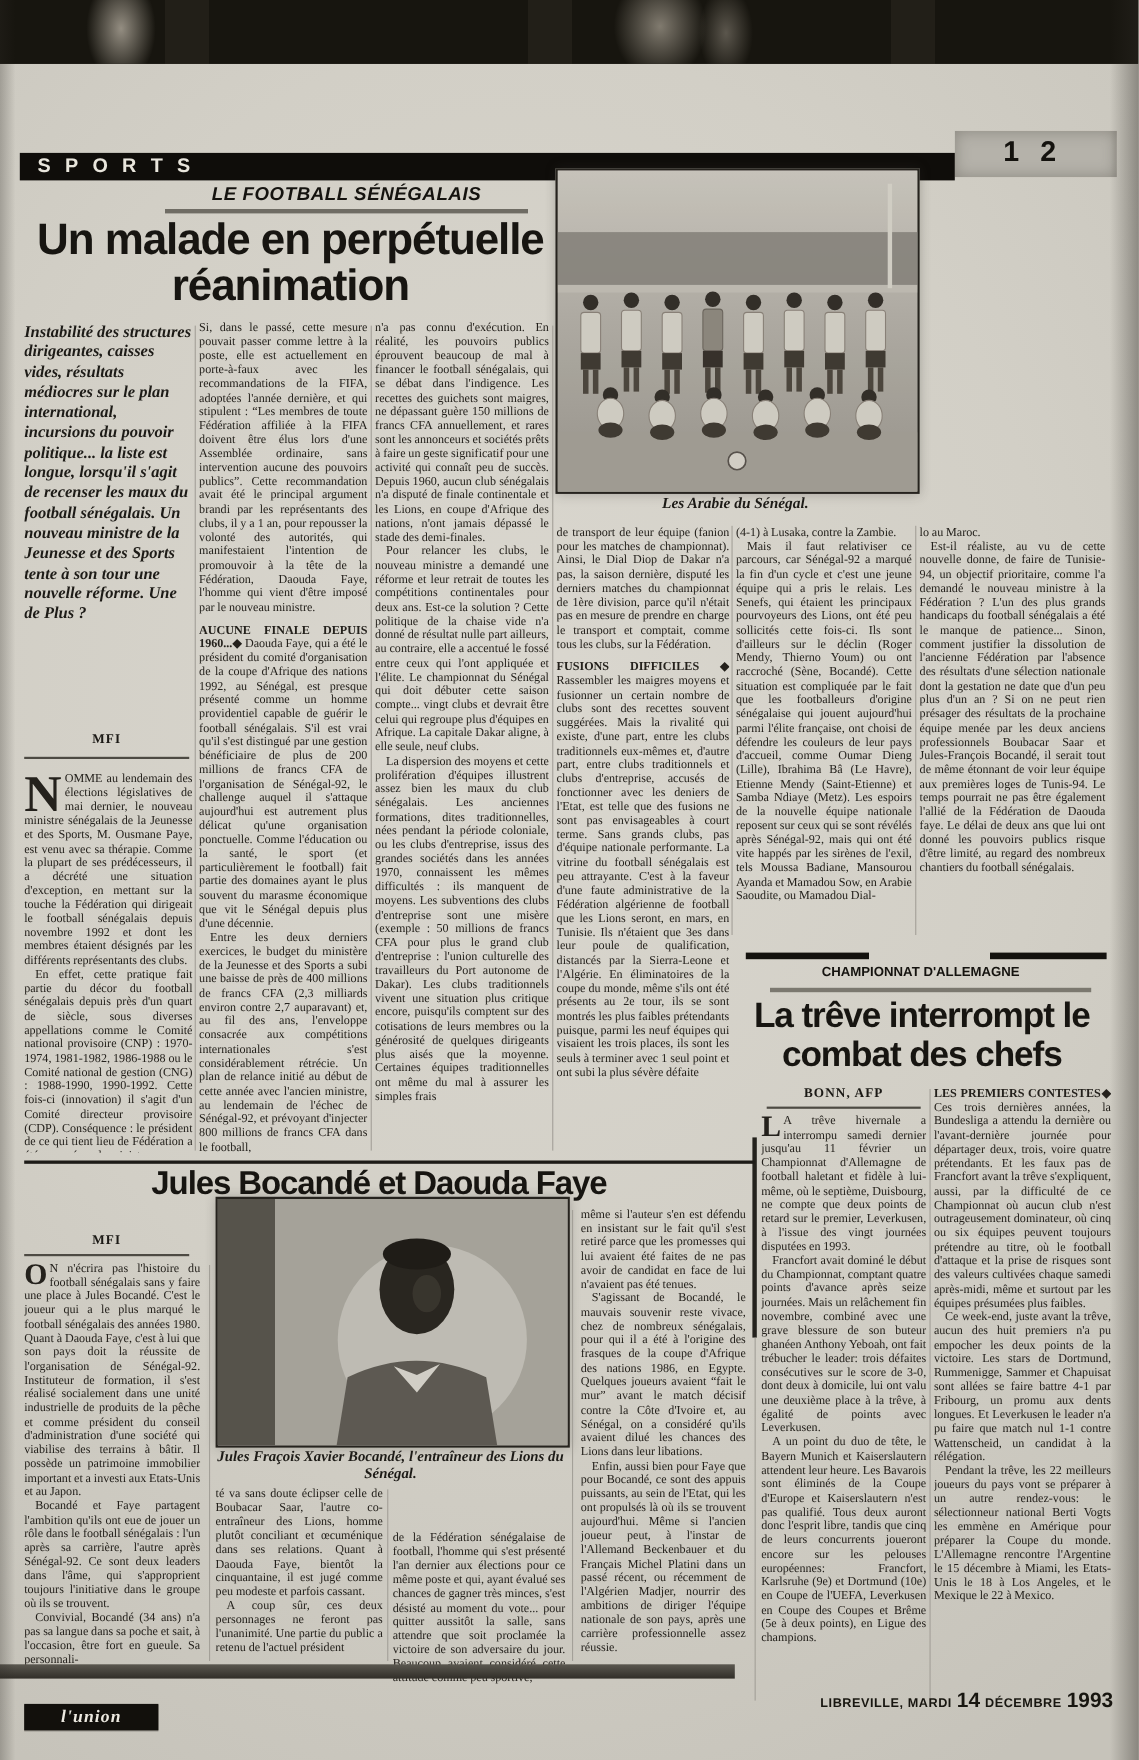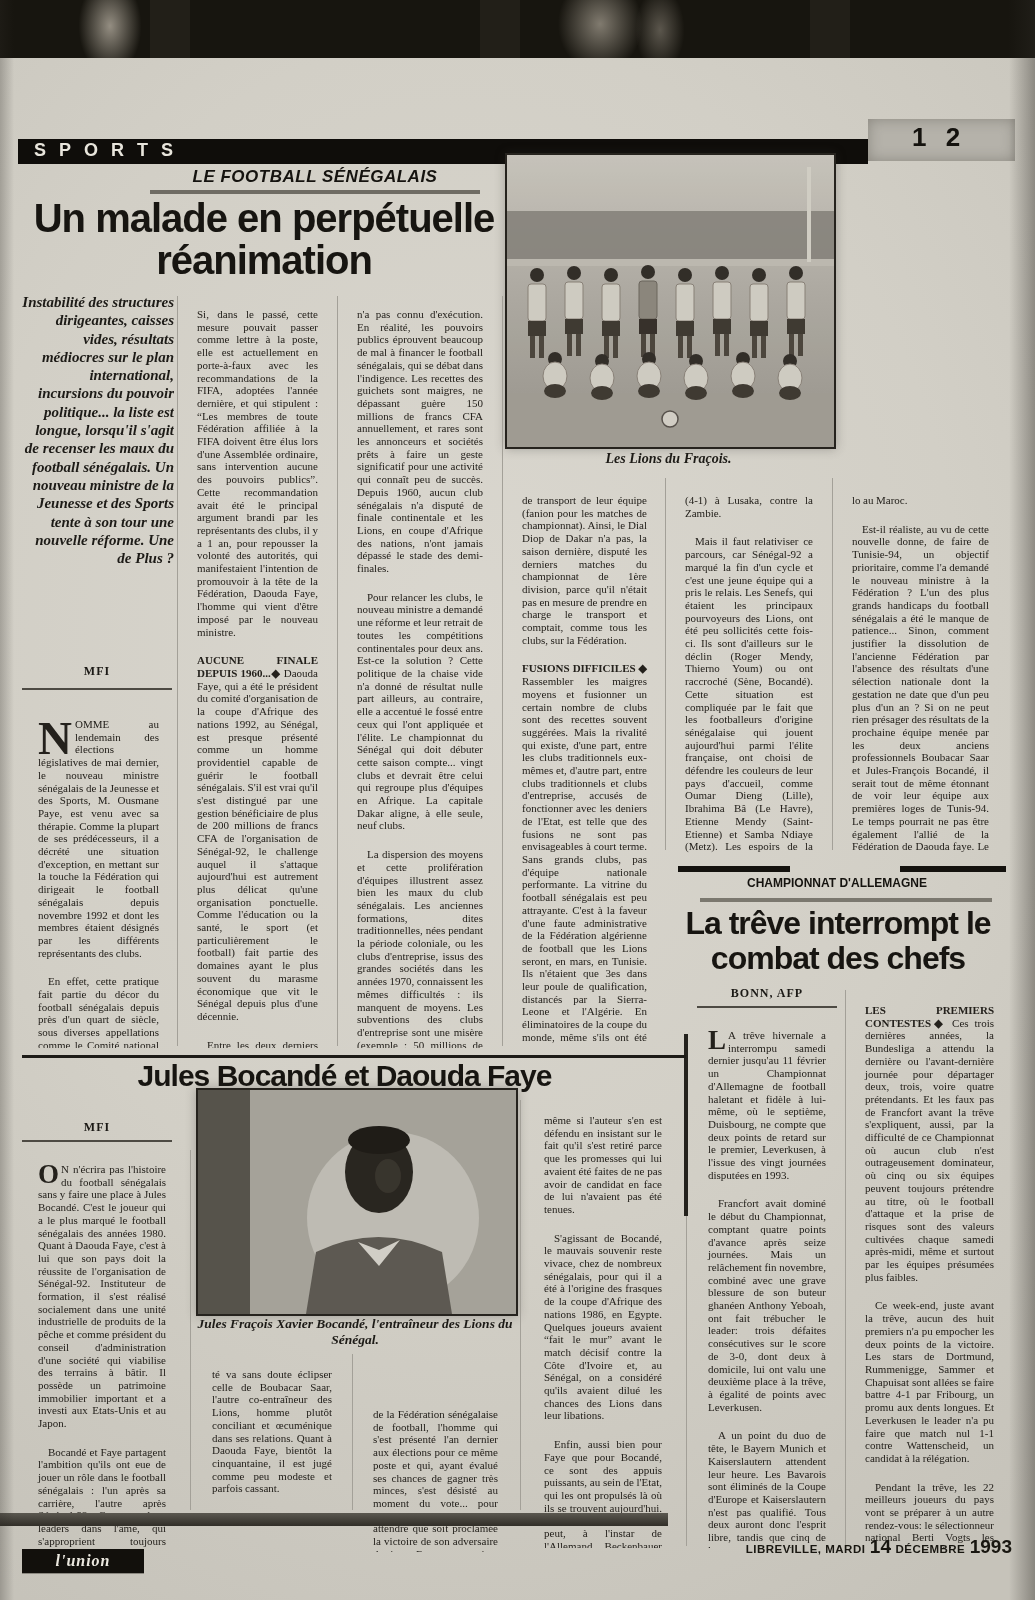--- a/index.html
+++ b/index.html
@@ -31,28 +31,28 @@
   .sports-label{left:34px;top:140px;font-family:"Liberation Sans",sans-serif;font-weight:bold;
      font-size:18px;letter-spacing:13px;color:#e8e5dc;text-align:right;}
 
   .kicker{left:140px;top:167px;width:350px;text-align:center;font-family:"Liberation Sans",sans-serif;
      font-weight:bold;font-size:17px;letter-spacing:.5px;color:#15130f;font-style:italic;}
   .kicker-rule{left:150px;top:190px;width:330px;height:4px;background:#6f6c64;}
 
   .headline{left:14px;top:197px;width:500px;text-align:center;font-family:"Liberation Sans",sans-serif;
      font-weight:bold;font-size:40px;line-height:1.06;letter-spacing:-1px;color:#171511;}
 
-  .lead{left:22px;top:293px;width:152px;height:366px;overflow:hidden;text-align:right;
+  .lead{left:22px;top:293px;width:152px;height:366px;overflow:hidden;text-align:left;
      font-style:italic;font-weight:bold;font-size:15px;line-height:18.3px;color:#1d1b17;}
 
   .byline{width:150px;text-align:center;font-weight:bold;font-size:12px;letter-spacing:1px;color:#1b1915;}
   .byline-rule{height:2px;background:#4d4a43;}
 
   .col{font-size:11px;line-height:12.7px;text-align:justify;overflow:hidden;color:#24211c;word-spacing:-.2px;}
-  .col p{margin:16px;text-indent:10px;}
+  .col p{margin:0;text-indent:10px;}
   .col p.np{text-indent:0;}
   .runhead{font-weight:bold;}
   .dropcap::first-letter{float:left;font-size:47px;line-height:36px;padding:2px 3px 0 0;font-weight:bold;}
   .dropcap2::first-letter{float:left;font-size:27px;line-height:21px;padding:1px 2px 0 0;font-weight:bold;}
 
   .photo-frame{border:2px solid #26231e;background:#b4b1a8;box-shadow:0 0 10px rgba(50,47,42,.3);}
   .caption{text-align:center;font-weight:bold;font-style:italic;font-size:14px;line-height:15.5px;color:#1d1b17;}
 
   .vrule{width:1px;background:#a3a098;}
   .vrule-dark{width:4px;background:#24221d;}
@@ -195,21 +195,21 @@
         <g transform="translate(283,0)">
             <circle cx="0" cy="206" r="7" fill="#2e2a24"></circle>
             <ellipse cx="0" cy="223" rx="12" ry="14" fill="#d6d3c9" stroke="#8a8379" stroke-width="1"></ellipse>
             <ellipse cx="0" cy="238" rx="11" ry="7" fill="#3c372f"></ellipse>
           </g>
       </g>
       <circle cx="163" cy="264" r="8" fill="#d9d6cc" stroke="#55504a" stroke-width="1.5"></circle>
       <rect x="0" y="0" width="327" height="292" fill="#6b675f" opacity="0.07"></rect>
     </svg>
   </div>
-  <div class="abs caption" style="left:505px;top:451px;width:327px;">Les Lions du Fraçois.</div>
+  <div class="abs caption" style="left:505px;top:451px;width:327px;">Les Arabie du Sénégal.</div>
 
   <div class="abs lead">Instabilité des structures dirigeantes, caisses vides, résultats médiocres sur le plan international, incursions du pouvoir politique... la liste est longue, lorsqu'il s'agit de recenser les maux du football sénégalais. Un nouveau ministre de la Jeunesse et des Sports tente à son tour une nouvelle réforme. Une de Plus ?</div>
   <div class="abs byline" style="left:22px;top:664px;">MFI</div>
   <div class="abs byline-rule" style="left:22px;top:688px;width:150px;"></div>
 
   <div class="abs col" style="left:22px;top:702px;width:153px;height:346px;">
     <p class="np dropcap">NOMME au lendemain des élections législatives de mai dernier, le nouveau ministre sénégalais de la Jeunesse et des Sports, M. Ousmane Paye, est venu avec sa thérapie. Comme la plupart de ses prédécesseurs, il a décrété une situation d'exception, en mettant sur la touche la Fédération qui dirigeait le football sénégalais depuis novembre 1992 et dont les membres étaient désignés par les différents représentants des clubs.</p>
     <p>En effet, cette pratique fait partie du décor du football sénégalais depuis près d'un quart de siècle, sous diverses appellations comme le Comité national provisoire (CNP) : 1970-1974, 1981-1982, 1986-1988 ou le Comité national de gestion (CNG) : 1988-1990, 1990-1992. Cette fois-ci (innovation) il s'agit d'un Comité directeur provisoire (CDP). Conséquence : le président de ce qui tient lieu de Fédération a été nommé par le ministre.</p>
   </div>
   <div class="abs col" style="left:181px;top:292px;width:153px;height:756px;">

